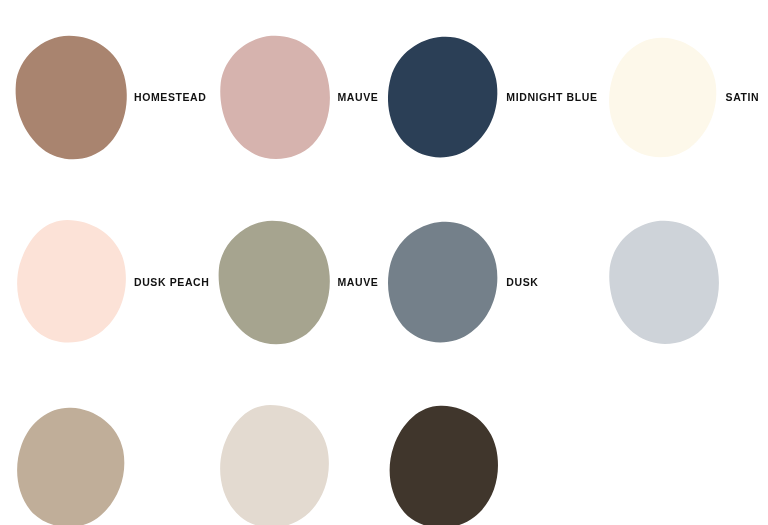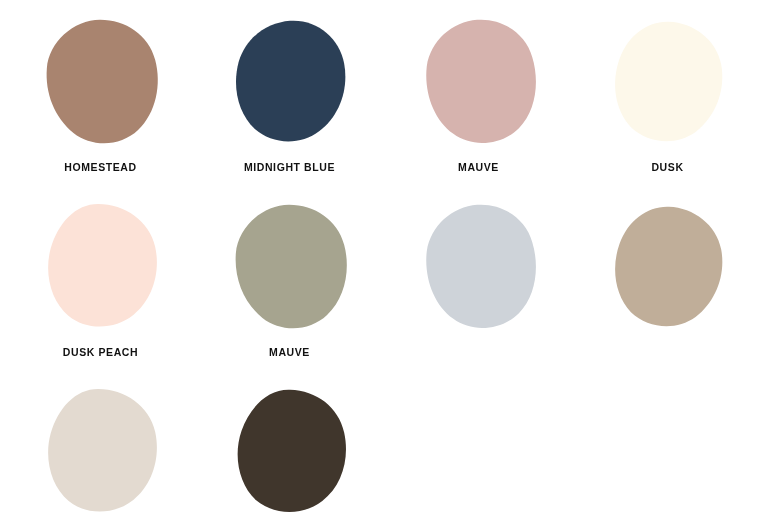--- a/index.html
+++ b/index.html
@@ -24,21 +24,21 @@
     display: grid;
     grid-template-columns: repeat(4, 1fr);
     grid-template-rows: 185px 185px 185px;
     width: 768px;
     padding: 0 6px;
     box-sizing: border-box;
   }
   .swatch-cell {
     position: relative;
     display: flex;
-    flex-direction: column;
+    flex-direction: row;
     align-items: center;
     justify-content: flex-start;
   }
   .blob-wrap {
     width: 128px;
     height: 138px;
     margin-top: 14px;
     display: flex;
     align-items: center;
     justify-content: center;
@@ -69,56 +69,64 @@
         <div class="blob-wrap">
           <svg class="blob" viewBox="0 0 124 140">
             <path d="M61,3 C88,3 112,19 119,45 C126,71 120,101 101,119 C82,137 52,137 33,122 C13,106 3,80 5,54 C7,27 33,3 61,3 Z" fill="#a9846f"></path>
           </svg>
         </div>
         <div class="swatch-label">HOMESTEAD</div>
       </div>
       <div class="swatch-cell">
         <div class="blob-wrap">
           <svg class="blob" viewBox="0 0 124 140">
+            <path d="M60,3 C86,1 111,17 118,42 C126,68 122,99 104,117 C86,135 55,138 35,123 C14,108 4,79 7,52 C11,25 34,5 60,3 Z" fill="#d6b3ae"></path>
+          </svg>
+        </div>
+        <div class="swatch-label">MAUVE</div>
+      </div>
+      <div class="swatch-cell">
+        <div class="blob-wrap">
+          <svg class="blob" viewBox="0 0 124 140">
             <path d="M62,4 C90,2 114,22 119,49 C124,76 114,104 93,120 C72,136 43,134 25,118 C7,101 1,73 8,47 C16,21 38,6 62,4 Z" fill="#2b3f56"></path>
           </svg>
         </div>
         <div class="swatch-label">MIDNIGHT BLUE</div>
       </div>
       <div class="swatch-cell">
         <div class="blob-wrap">
           <svg class="blob" viewBox="0 0 124 140">
-            <path d="M60,3 C86,1 111,17 118,42 C126,68 122,99 104,117 C86,135 55,138 35,123 C14,108 4,79 7,52 C11,25 34,5 60,3 Z" fill="#d6b3ae"></path>
-          </svg>
-        </div>
-        <div class="swatch-label">MAUVE</div>
-      </div>
-      <div class="swatch-cell">
-        <div class="blob-wrap">
-          <svg class="blob" viewBox="0 0 124 140">
             <path d="M63,5 C89,6 113,24 118,50 C123,77 112,105 91,121 C70,136 41,133 23,116 C6,98 2,69 11,44 C20,19 41,4 63,5 Z" fill="#fdf8ea"></path>
           </svg>
         </div>
-        <div class="swatch-label">DUSK</div>
+        <div class="swatch-label">SATIN</div>
       </div>
       <div class="swatch-cell">
         <div class="blob-wrap">
           <svg class="blob" viewBox="0 0 124 140">
             <path d="M59,2 C87,2 113,20 119,47 C125,74 116,103 96,119 C76,135 46,135 28,120 C9,104 2,75 9,49 C17,22 35,2 59,2 Z" fill="#fce2d7"></path>
           </svg>
         </div>
         <div class="swatch-label">DUSK PEACH</div>
       </div>
       <div class="swatch-cell">
         <div class="blob-wrap">
           <svg class="blob" viewBox="0 0 124 140">
             <path d="M61,3 C88,3 112,19 119,45 C126,71 120,101 101,119 C82,137 52,137 33,122 C13,106 3,80 5,54 C7,27 33,3 61,3 Z" fill="#a6a48f"></path>
           </svg>
         </div>
         <div class="swatch-label">MAUVE</div>
+      </div>
+      <div class="swatch-cell">
+        <div class="blob-wrap">
+          <svg class="blob" viewBox="0 0 124 140">
+            <path d="M62,4 C90,2 114,22 119,49 C124,76 114,104 93,120 C72,136 43,134 25,118 C7,101 1,73 8,47 C16,21 38,6 62,4 Z" fill="#74808a"></path>
+          </svg>
+        </div>
+        <div class="swatch-label">DUSK</div>
       </div>
       <div class="swatch-cell">
         <div class="blob-wrap">
           <svg class="blob" viewBox="0 0 124 140">
             <path d="M60,3 C86,1 111,17 118,42 C126,68 122,99 104,117 C86,135 55,138 35,123 C14,108 4,79 7,52 C11,25 34,5 60,3 Z" fill="#ced3d9"></path>
           </svg>
         </div>
       </div>
       <div class="swatch-cell">
         <div class="blob-wrap">

